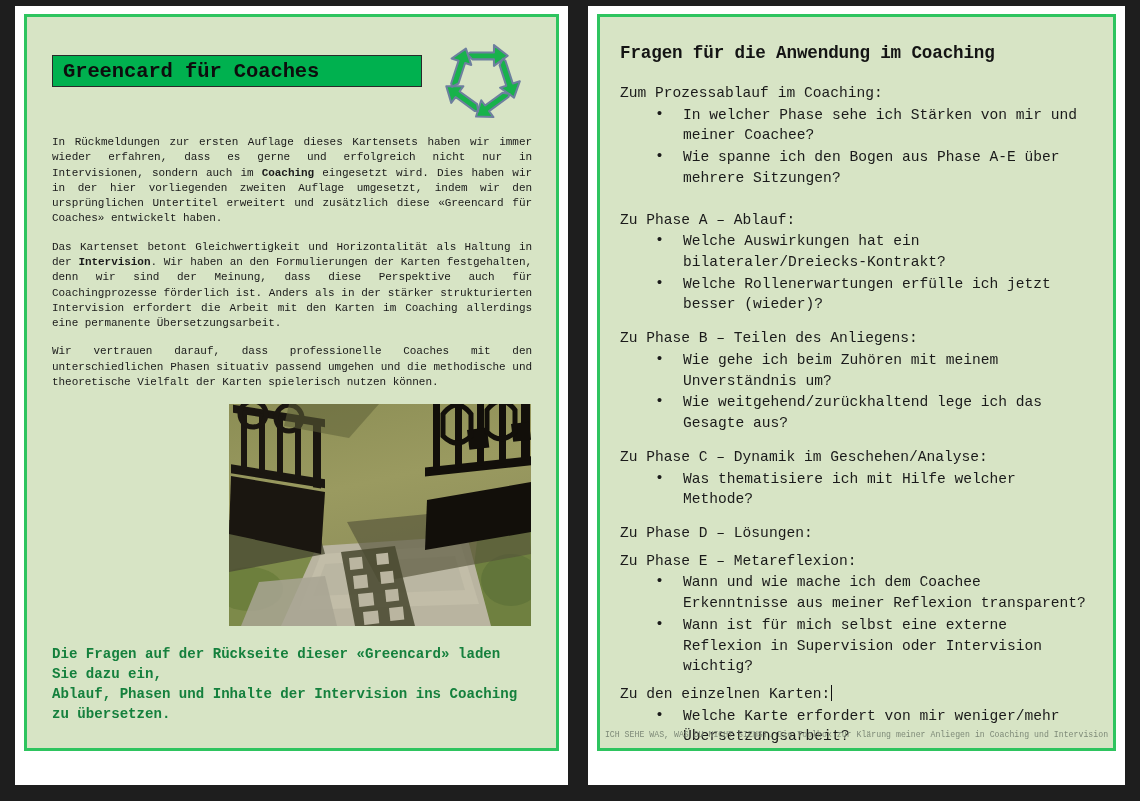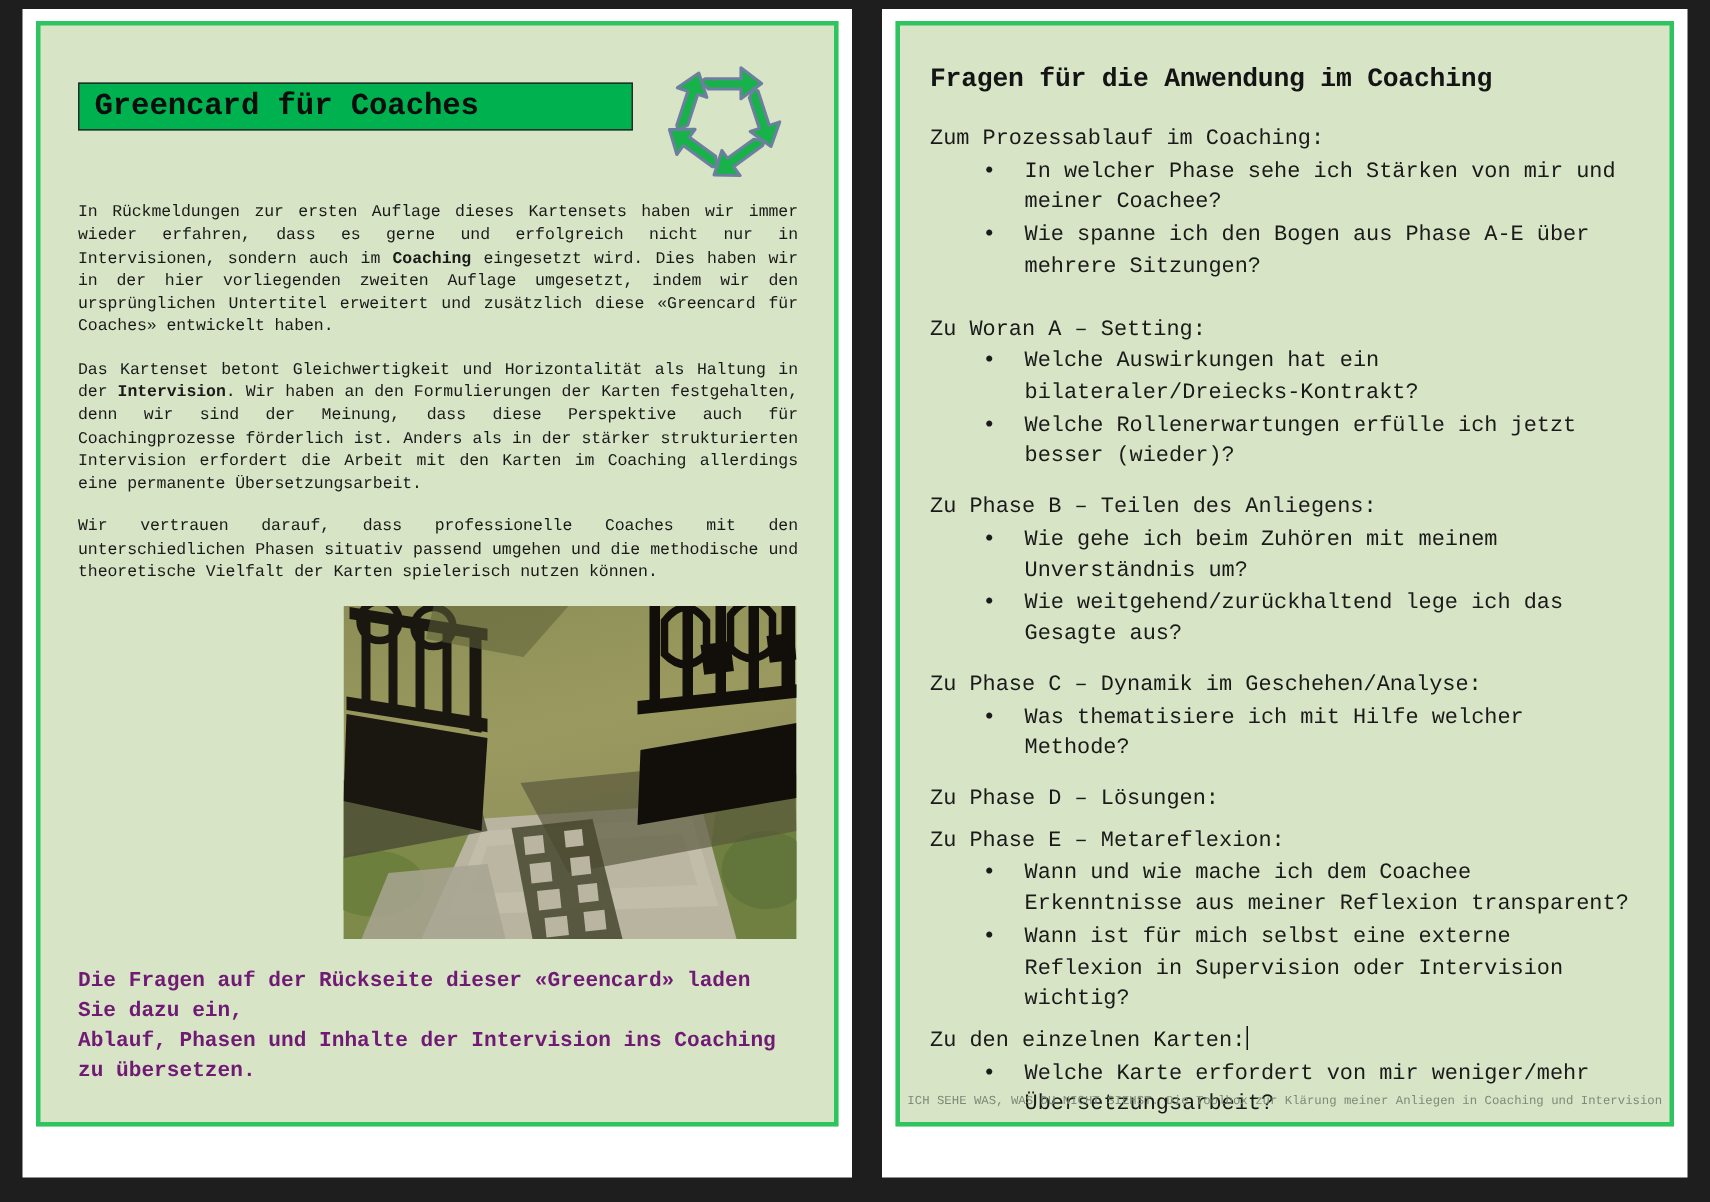--- a/index.html
+++ b/index.html
@@ -100,21 +100,21 @@
   .photo {
     width: 302px;
     height: 222px;
     display: block;
   }
 
   .closing {
     font-size: 14.1px;
     font-weight: bold;
     line-height: 1.42;
-    color: #701a75;
+    color: #15803d;
     margin: 18px 0 0 0;
   }
 
   
   .right-pad {
     padding: 26px 20px 0 18px;
     box-sizing: border-box;
     height: 100%;
     position: relative;
   }
@@ -309,21 +309,21 @@
     <div class="card-inner">
       <div class="right-pad">
         <div class="r-title">Fragen für die Anwendung im Coaching</div>
         <div class="spacer-lg"></div>
         <div id="right-groups">
             <div class="q-group"><div class="q-head"><span>Zum Prozessablauf im Coaching:</span></div><ul class="q-list">
                 <li>In welcher Phase sehe ich Stärken von mir und meiner Coachee?</li>
                 <li>Wie spanne ich den Bogen aus Phase A-E über mehrere Sitzungen?</li>
               </ul></div>
             <div class="spacer-lg"></div>
-            <div class="q-group"><div class="q-head"><span>Zu Woran A – Setting:</span></div><ul class="q-list">
+            <div class="q-group"><div class="q-head"><span>Zu Phase A – Ablauf:</span></div><ul class="q-list">
                 <li>Welche Auswirkungen hat ein bilateraler/Dreiecks-Kontrakt?</li>
                 <li>Welche Rollenerwartungen erfülle ich jetzt besser (wieder)?</li>
               </ul></div>
             <div class="spacer-md"></div>
             <div class="q-group"><div class="q-head"><span>Zu Phase B – Teilen des Anliegens:</span></div><ul class="q-list">
                 <li>Wie gehe ich beim Zuhören mit meinem Unverständnis um?</li>
                 <li>Wie weitgehend/zurückhaltend lege ich das Gesagte aus?</li>
               </ul></div>
             <div class="spacer-md"></div>
             <div class="q-group"><div class="q-head"><span>Zu Phase C – Dynamik im Geschehen/Analyse:</span></div><ul class="q-list">

